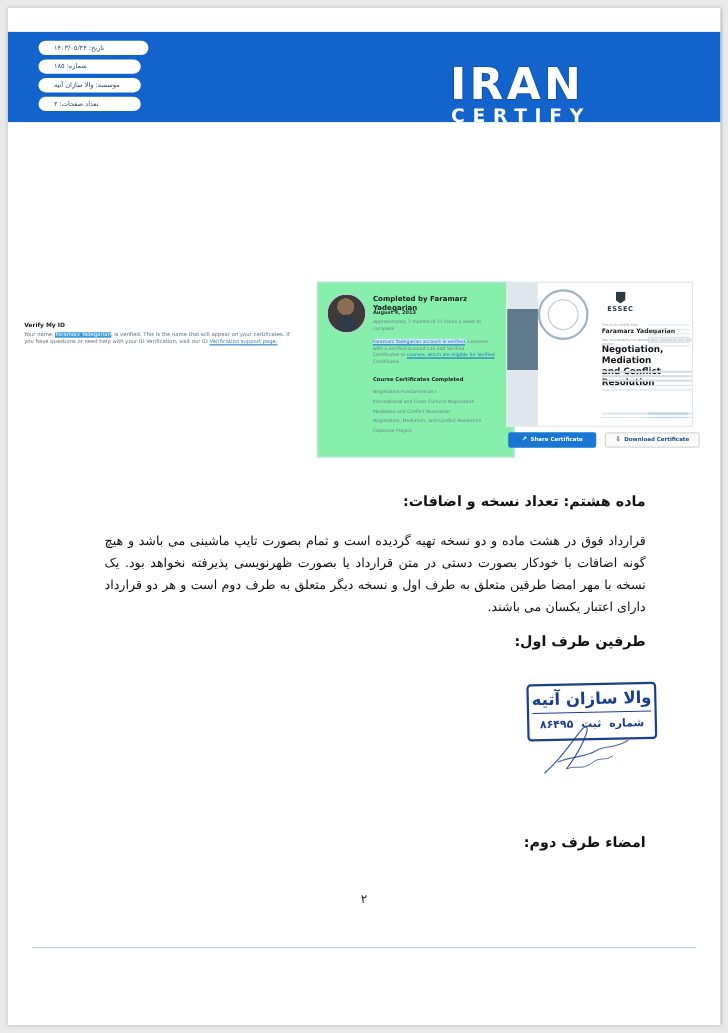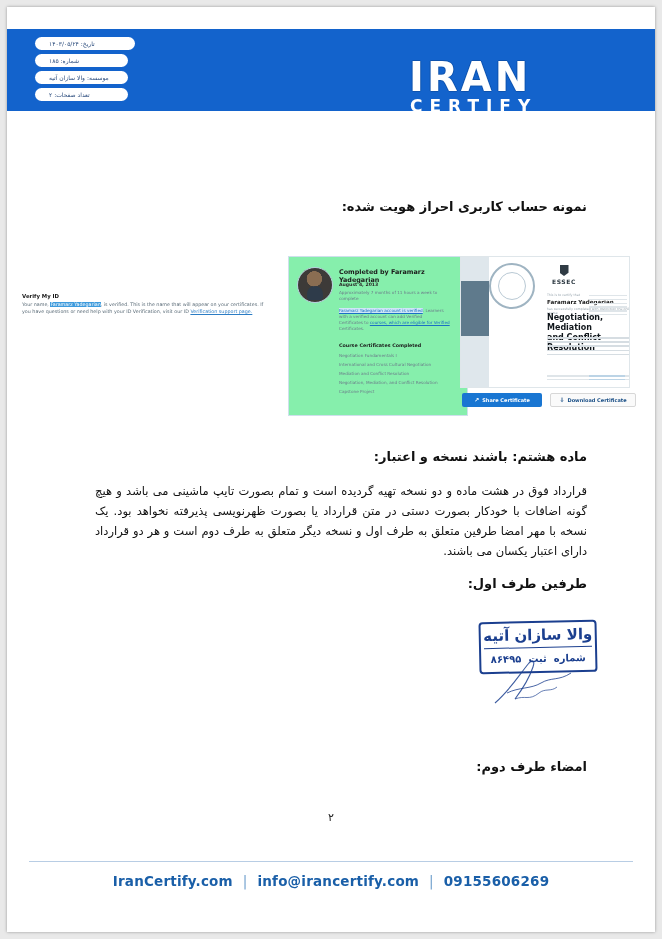--- a/index.html
+++ b/index.html
@@ -255,21 +255,20 @@
 
     <div class="logo">
       <div class="logo-iran">IRAN</div>
       <div class="logo-certify">CERTIFY</div>
       <div class="logo-fa">والا سازان آتیه شماره ثبت ۸۶۴۹۵</div>
     </div>
   </div>
 
   <div class="content">
 
-    <div class="section-title" id="heading-sample">نمونه حساب کاربری احراز هویت شده:</div>
 
     <div class="shot">
 
       <div class="verify">
         <div class="verify-h">Verify My ID</div>
         <div class="verify-b"><span>Your name, </span><span class="vb-hl">Faramarz Yadegarian</span><span>, is verified. This is the name that will appear on your</span>
           <span>certificates. If you have questions or need help with your ID Verification, visit our ID</span>
           <span class="vb-lnk">Verification support page.</span>
         </div>
       </div>
@@ -334,21 +333,21 @@
           <span class="btn-ico">↗</span>
           <span>Share Certificate</span>
         </div>
         <div class="btn btn-dl">
           <span class="btn-ico">⇩</span>
           <span>Download Certificate</span>
         </div>
       </div>
     </div>
 
-    <div class="section-title" id="heading-article">ماده هشتم: باشند نسخه و اعتبار:</div>
+    <div class="section-title" id="heading-article">ماده هشتم: تعداد نسخه و اضافات:</div>
     <div class="para">قرارداد فوق در هشت ماده و دو نسخه تهیه گردیده است و تمام بصورت تایپ ماشینی می باشد و هیچ گونه اضافات با خودکار بصورت دستی در متن قرارداد یا بصورت ظهرنویسی پذیرفته نخواهد بود. یک نسخه با مهر امضا طرفین متعلق به طرف اول و نسخه دیگر متعلق به طرف دوم است و هر دو قرارداد دارای اعتبار یکسان می باشند.</div>
 
     <div class="section-title" id="heading-sign1">طرفین طرف اول:</div>
 
     <div class="stamp">
       <div class="stamp-top">والا سازان آتیه</div>
       <div class="stamp-div"></div>
       <div class="stamp-bot">
         <span>شماره</span>
         <span>ثبت</span>
@@ -361,21 +360,14 @@
       <path d="M22 34 C34 28,46 30,56 24 C66 18,74 22,86 14" fill="none" stroke="#1b3f8f" stroke-width="1" opacity=".8"></path>
       <path d="M30 40 C40 36,44 42,54 34 C60 29,66 33,72 28" fill="none" stroke="#1b3f8f" stroke-width=".9" opacity=".75"></path>
     </svg>
 
     <div class="section-title" id="heading-sign2">امضاء طرف دوم:</div>
 
     <div class="pagenum">۲</div>
   </div>
 
   <div class="footrule"></div>
-  <div class="footer">
-    <span>IranCertify.com</span>
-    <span class="sep">|</span>
-    <span>info@irancertify.com</span>
-    <span class="sep">|</span>
-    <span>09155606269</span>
-  </div>
 
 </div>
 
 </body></html>

